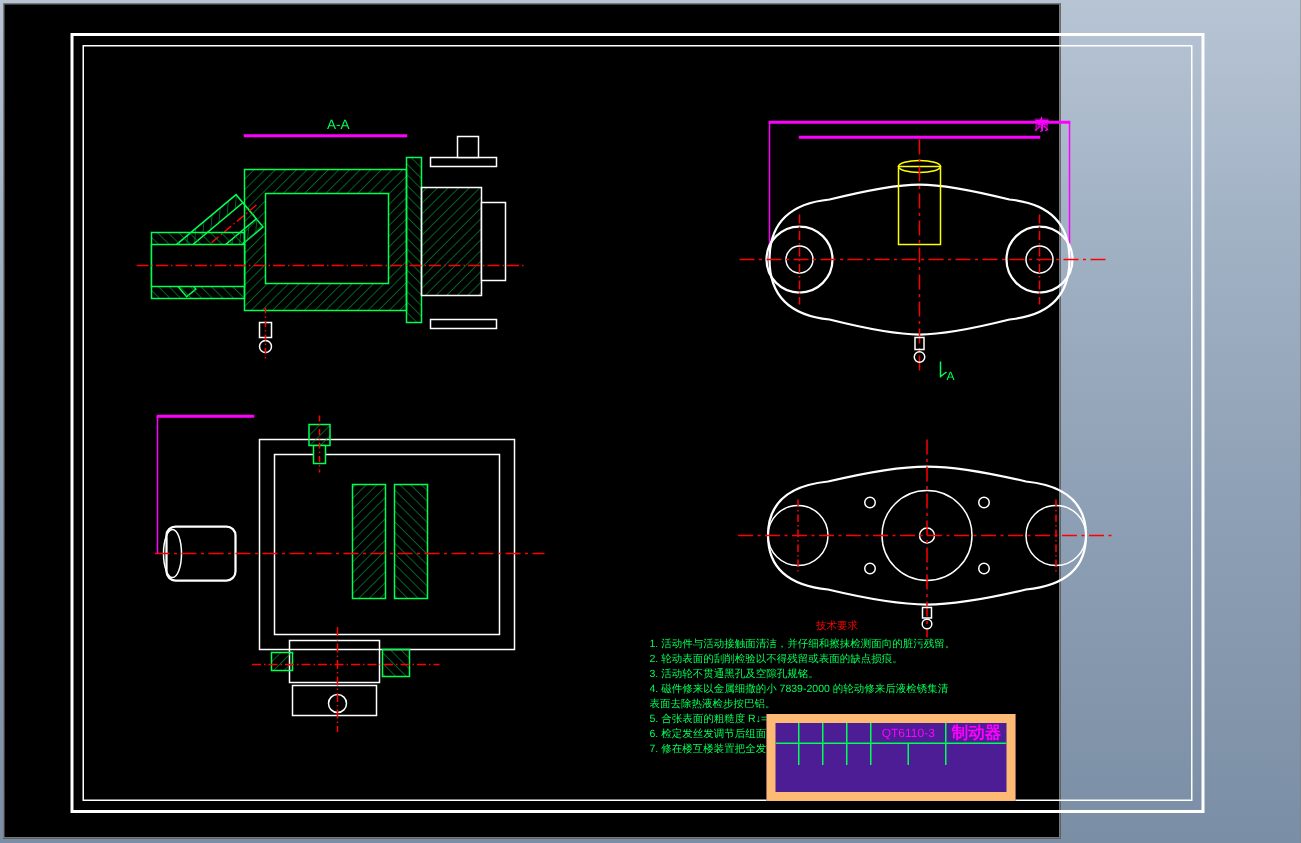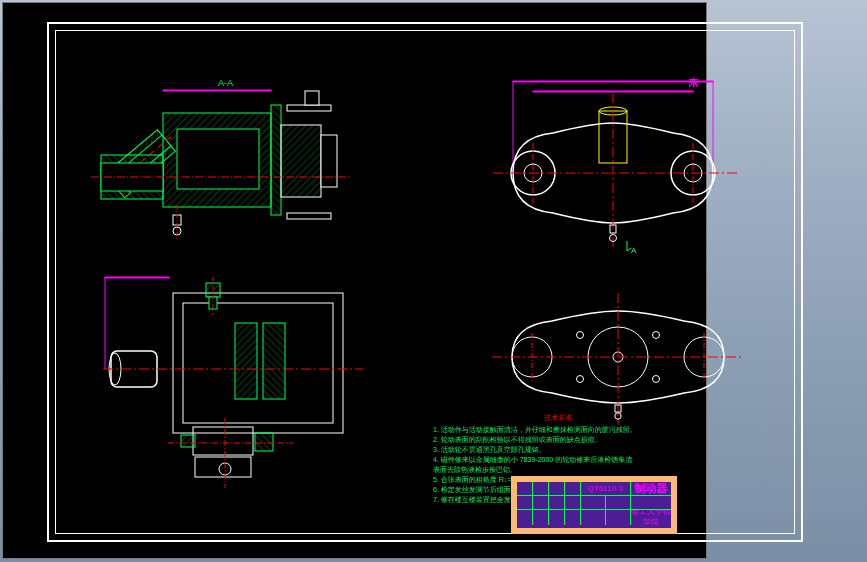--- a/index.html
+++ b/index.html
@@ -282,26 +282,15 @@
     </div>
     <div class="tb-row">
       <div class="tb-cell" style="width:16px"></div>
       <div class="tb-cell" style="width:16px"></div>
       <div class="tb-cell" style="width:16px"></div>
       <div class="tb-cell" style="width:16px"></div>
       <div class="tb-cell" style="width:25px"></div>
       <div class="tb-cell" style="width:25px"></div>
       <div class="tb-cell" style="flex:1"></div>
     </div>
-    <div class="tb-row">
-      <div class="tb-cell" style="width:16px"></div>
-      <div class="tb-cell" style="width:16px"></div>
-      <div class="tb-cell" style="width:16px"></div>
-      <div class="tb-cell" style="width:16px"></div>
-      <div class="tb-cell" style="width:25px"></div>
-      <div class="tb-cell" style="width:25px"></div>
-      <div class="tb-cell" style="flex:1">
-          <span class="tb-med">哈工大华德学院</span>
-        </div>
-    </div>
   </div>
 
 </div>
 
 </body></html>

